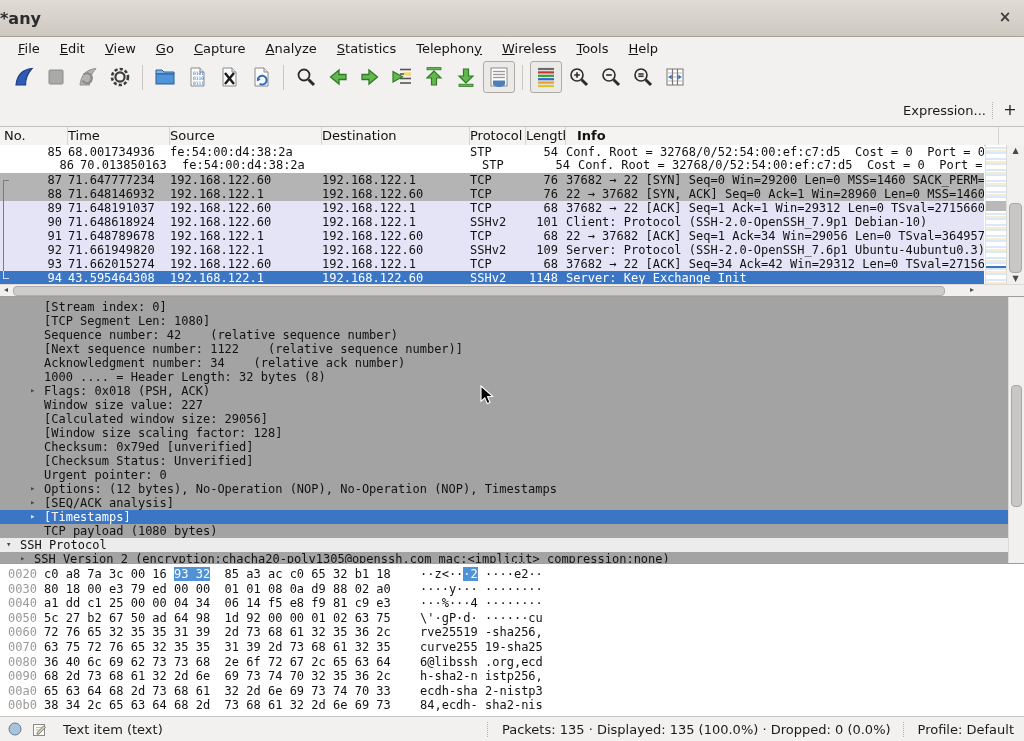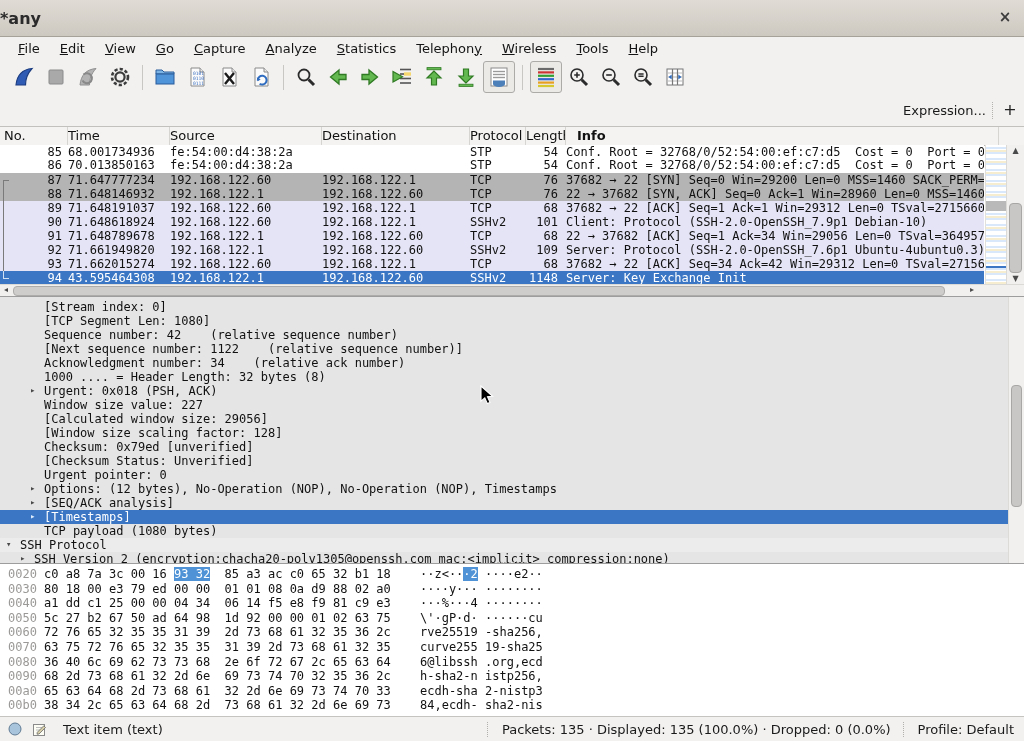--- a/index.html
+++ b/index.html
@@ -75,21 +75,21 @@
   .vscroll .arr.up{top:0;}
   .vscroll .arr.dn{bottom:0;}
   .vthumb{position:absolute;left:2px;right:2px;top:58px;height:68px;background:#c9c7c5;border:1px solid #a9a7a5;border-radius:4px;}
   .hscroll{position:absolute;bottom:0;left:0;right:0;height:11px;background:#f1f0ef;border-top:1px solid #dcdad7;}
   .hscroll .arr{position:absolute;top:0;bottom:0;width:12px;text-align:center;font-size:8px;color:#4a4a4a;line-height:10px;}
   .hscroll .arr.lf{left:0;}
   .hscroll .arr.rt{right:46px;}
   .hthumb{position:absolute;top:1px;height:8px;left:13px;width:930px;background:#cfcdcb;border:1px solid #aeacaa;border-radius:4px;}
 
   
-  .detail{position:absolute;top:296px;left:0;right:0;height:266px;background:#e5e5e5;border-top:1px solid #9d9d9d;overflow:hidden;}
+  .detail{position:absolute;top:296px;left:0;right:0;height:266px;background:#a3a3a3;border-top:1px solid #9d9d9d;overflow:hidden;}
   .dlines{position:absolute;top:3px;left:0;right:16px;}
   .dline{position:relative;height:14px;font:12px "DejaVu Sans Mono","Liberation Mono",monospace;
     white-space:pre;color:#111;overflow:hidden;}
   .dline .ar{position:absolute;top:1px;font-size:9px;color:#4a4a4a;}
   .dline .tx{position:absolute;top:0;}
   .dline.i0 .ar{left:6px;}  .dline.i0 .tx{left:20px;}
   .dline.i1 .ar{left:20px;} .dline.i1 .tx{left:34px;}
   .dline.i2 .ar{left:30px;} .dline.i2 .tx{left:44px;}
   .dline.selected{background:#3a76c4;color:#fff;}
   .dline.selected .ar{color:#dcebfb;}
@@ -375,21 +375,21 @@
       <div class="phcell" style="left: 0px; width: 63px;">No.</div>
       <div class="phcell" style="left: 64px; width: 101px;">Time</div>
       <div class="phcell" style="left: 166px; width: 151px;">Source</div>
       <div class="phcell" style="left: 318px; width: 147px;">Destination</div>
       <div class="phcell" style="left: 466px; width: 55px;">Protocol</div>
       <div class="phcell" style="left: 522px; width: 39px;">Length</div>
       <div class="phcell" style="left: 573px; width: 421px; font-weight: bold;">Info</div>
     </div>
   <div class="prows" id="pl-rows">
       <div class="prow plain" style="top: 0px;"><span class="pc pc-no">85</span><span class="pc pc-time">68.001734936</span><span class="pc pc-src">fe:54:00:d4:38:2a</span><span class="pc pc-dst"></span><span class="pc pc-proto">STP</span><span class="pc pc-len">54</span><span class="pc pc-info">Conf. Root = 32768/0/52:54:00:ef:c7:d5  Cost = 0  Port = 0x8001</span></div>
-      <div class="prow plain" style="top: 13px;"><span class="pc pc-no">86</span><span class="pc pc-time">70.013850163</span><span class="pc pc-src">fe:54:00:d4:38:2a</span><span class="pc pc-dst"></span><span class="pc pc-proto">STP</span><span class="pc pc-len">54</span><span class="pc pc-info">Conf. Root = 32768/0/52:54:00:ef:c7:d5  Cost = 0  Port = 0x8001</span></div>
+      <div class="prow plain" style="top: 13px; margin-left: 12px;"><span class="pc pc-no">86</span><span class="pc pc-time">70.013850163</span><span class="pc pc-src">fe:54:00:d4:38:2a</span><span class="pc pc-dst"></span><span class="pc pc-proto">STP</span><span class="pc pc-len">54</span><span class="pc pc-info">Conf. Root = 32768/0/52:54:00:ef:c7:d5  Cost = 0  Port = 0x8001</span></div>
       <div class="prow gray" style="top: 28px;"><div class="gm start"></div><span class="pc pc-no">87</span><span class="pc pc-time">71.647777234</span><span class="pc pc-src">192.168.122.60</span><span class="pc pc-dst">192.168.122.1</span><span class="pc pc-proto">TCP</span><span class="pc pc-len">76</span><span class="pc pc-info">37682 → 22 [SYN] Seq=0 Win=29200 Len=0 MSS=1460 SACK_PERM=1</span></div>
       <div class="prow gray" style="top: 42px;"><div class="gm mid"></div><span class="pc pc-no">88</span><span class="pc pc-time">71.648146932</span><span class="pc pc-src">192.168.122.1</span><span class="pc pc-dst">192.168.122.60</span><span class="pc pc-proto">TCP</span><span class="pc pc-len">76</span><span class="pc pc-info">22 → 37682 [SYN, ACK] Seq=0 Ack=1 Win=28960 Len=0 MSS=1460 SACK_PERM=1</span></div>
       <div class="prow lav" style="top: 56px;"><div class="gm mid"></div><span class="pc pc-no">89</span><span class="pc pc-time">71.648191037</span><span class="pc pc-src">192.168.122.60</span><span class="pc pc-dst">192.168.122.1</span><span class="pc pc-proto">TCP</span><span class="pc pc-len">68</span><span class="pc pc-info">37682 → 22 [ACK] Seq=1 Ack=1 Win=29312 Len=0 TSval=2715660 TSecr=0</span></div>
       <div class="prow lav" style="top: 70px;"><div class="gm mid"></div><span class="pc pc-no">90</span><span class="pc pc-time">71.648618924</span><span class="pc pc-src">192.168.122.60</span><span class="pc pc-dst">192.168.122.1</span><span class="pc pc-proto">SSHv2</span><span class="pc pc-len">101</span><span class="pc pc-info">Client: Protocol (SSH-2.0-OpenSSH_7.9p1 Debian-10)</span></div>
       <div class="prow lav" style="top: 84px;"><div class="gm mid"></div><span class="pc pc-no">91</span><span class="pc pc-time">71.648789678</span><span class="pc pc-src">192.168.122.1</span><span class="pc pc-dst">192.168.122.60</span><span class="pc pc-proto">TCP</span><span class="pc pc-len">68</span><span class="pc pc-info">22 → 37682 [ACK] Seq=1 Ack=34 Win=29056 Len=0 TSval=3649573</span></div>
       <div class="prow lav" style="top: 98px;"><div class="gm mid"></div><span class="pc pc-no">92</span><span class="pc pc-time">71.661949820</span><span class="pc pc-src">192.168.122.1</span><span class="pc pc-dst">192.168.122.60</span><span class="pc pc-proto">SSHv2</span><span class="pc pc-len">109</span><span class="pc pc-info">Server: Protocol (SSH-2.0-OpenSSH_7.6p1 Ubuntu-4ubuntu0.3)</span></div>
       <div class="prow lav" style="top: 112px;"><div class="gm mid"></div><span class="pc pc-no">93</span><span class="pc pc-time">71.662015274</span><span class="pc pc-src">192.168.122.60</span><span class="pc pc-dst">192.168.122.1</span><span class="pc pc-proto">TCP</span><span class="pc pc-len">68</span><span class="pc pc-info">37682 → 22 [ACK] Seq=34 Ack=42 Win=29312 Len=0 TSval=2715661</span></div>
       <div class="prow selected" style="top: 126px;"><div class="gm end"></div><span class="pc pc-no">94</span><span class="pc pc-time">43.595464308</span><span class="pc pc-src">192.168.122.1</span><span class="pc pc-dst">192.168.122.60</span><span class="pc pc-proto">SSHv2</span><span class="pc pc-len">1148</span><span class="pc pc-info">Server: Key Exchange Init</span></div>
     </div>
   <div class="minimap"></div>
@@ -406,21 +406,21 @@
 </div>
 
 <div class="detail">
   <div class="dlines" id="detail-lines">
       <div class="dline i2"><span class="tx">[Stream index: 0]</span></div>
       <div class="dline i2"><span class="tx">[TCP Segment Len: 1080]</span></div>
       <div class="dline i2"><span class="tx">Sequence number: 42    (relative sequence number)</span></div>
       <div class="dline i2"><span class="tx">[Next sequence number: 1122    (relative sequence number)]</span></div>
       <div class="dline i2"><span class="tx">Acknowledgment number: 34    (relative ack number)</span></div>
       <div class="dline i2"><span class="tx">1000 .... = Header Length: 32 bytes (8)</span></div>
-      <div class="dline i2"><span class="ar">▸</span><span class="tx">Urgent: 0x018 (PSH, ACK)</span></div>
+      <div class="dline i2"><span class="ar">▸</span><span class="tx">Flags: 0x018 (PSH, ACK)</span></div>
       <div class="dline i2"><span class="tx">Window size value: 227</span></div>
       <div class="dline i2"><span class="tx">[Calculated window size: 29056]</span></div>
       <div class="dline i2"><span class="tx">[Window size scaling factor: 128]</span></div>
       <div class="dline i2"><span class="tx">Checksum: 0x79ed [unverified]</span></div>
       <div class="dline i2"><span class="tx">[Checksum Status: Unverified]</span></div>
       <div class="dline i2"><span class="tx">Urgent pointer: 0</span></div>
       <div class="dline i2"><span class="ar">▸</span><span class="tx">Options: (12 bytes), No-Operation (NOP), No-Operation (NOP), Timestamps</span></div>
       <div class="dline i2"><span class="ar">▸</span><span class="tx">[SEQ/ACK analysis]</span></div>
       <div class="dline i2 selected"><span class="ar">▸</span><span class="tx">[Timestamps]</span></div>
       <div class="dline i2"><span class="tx">TCP payload (1080 bytes)</span></div>

